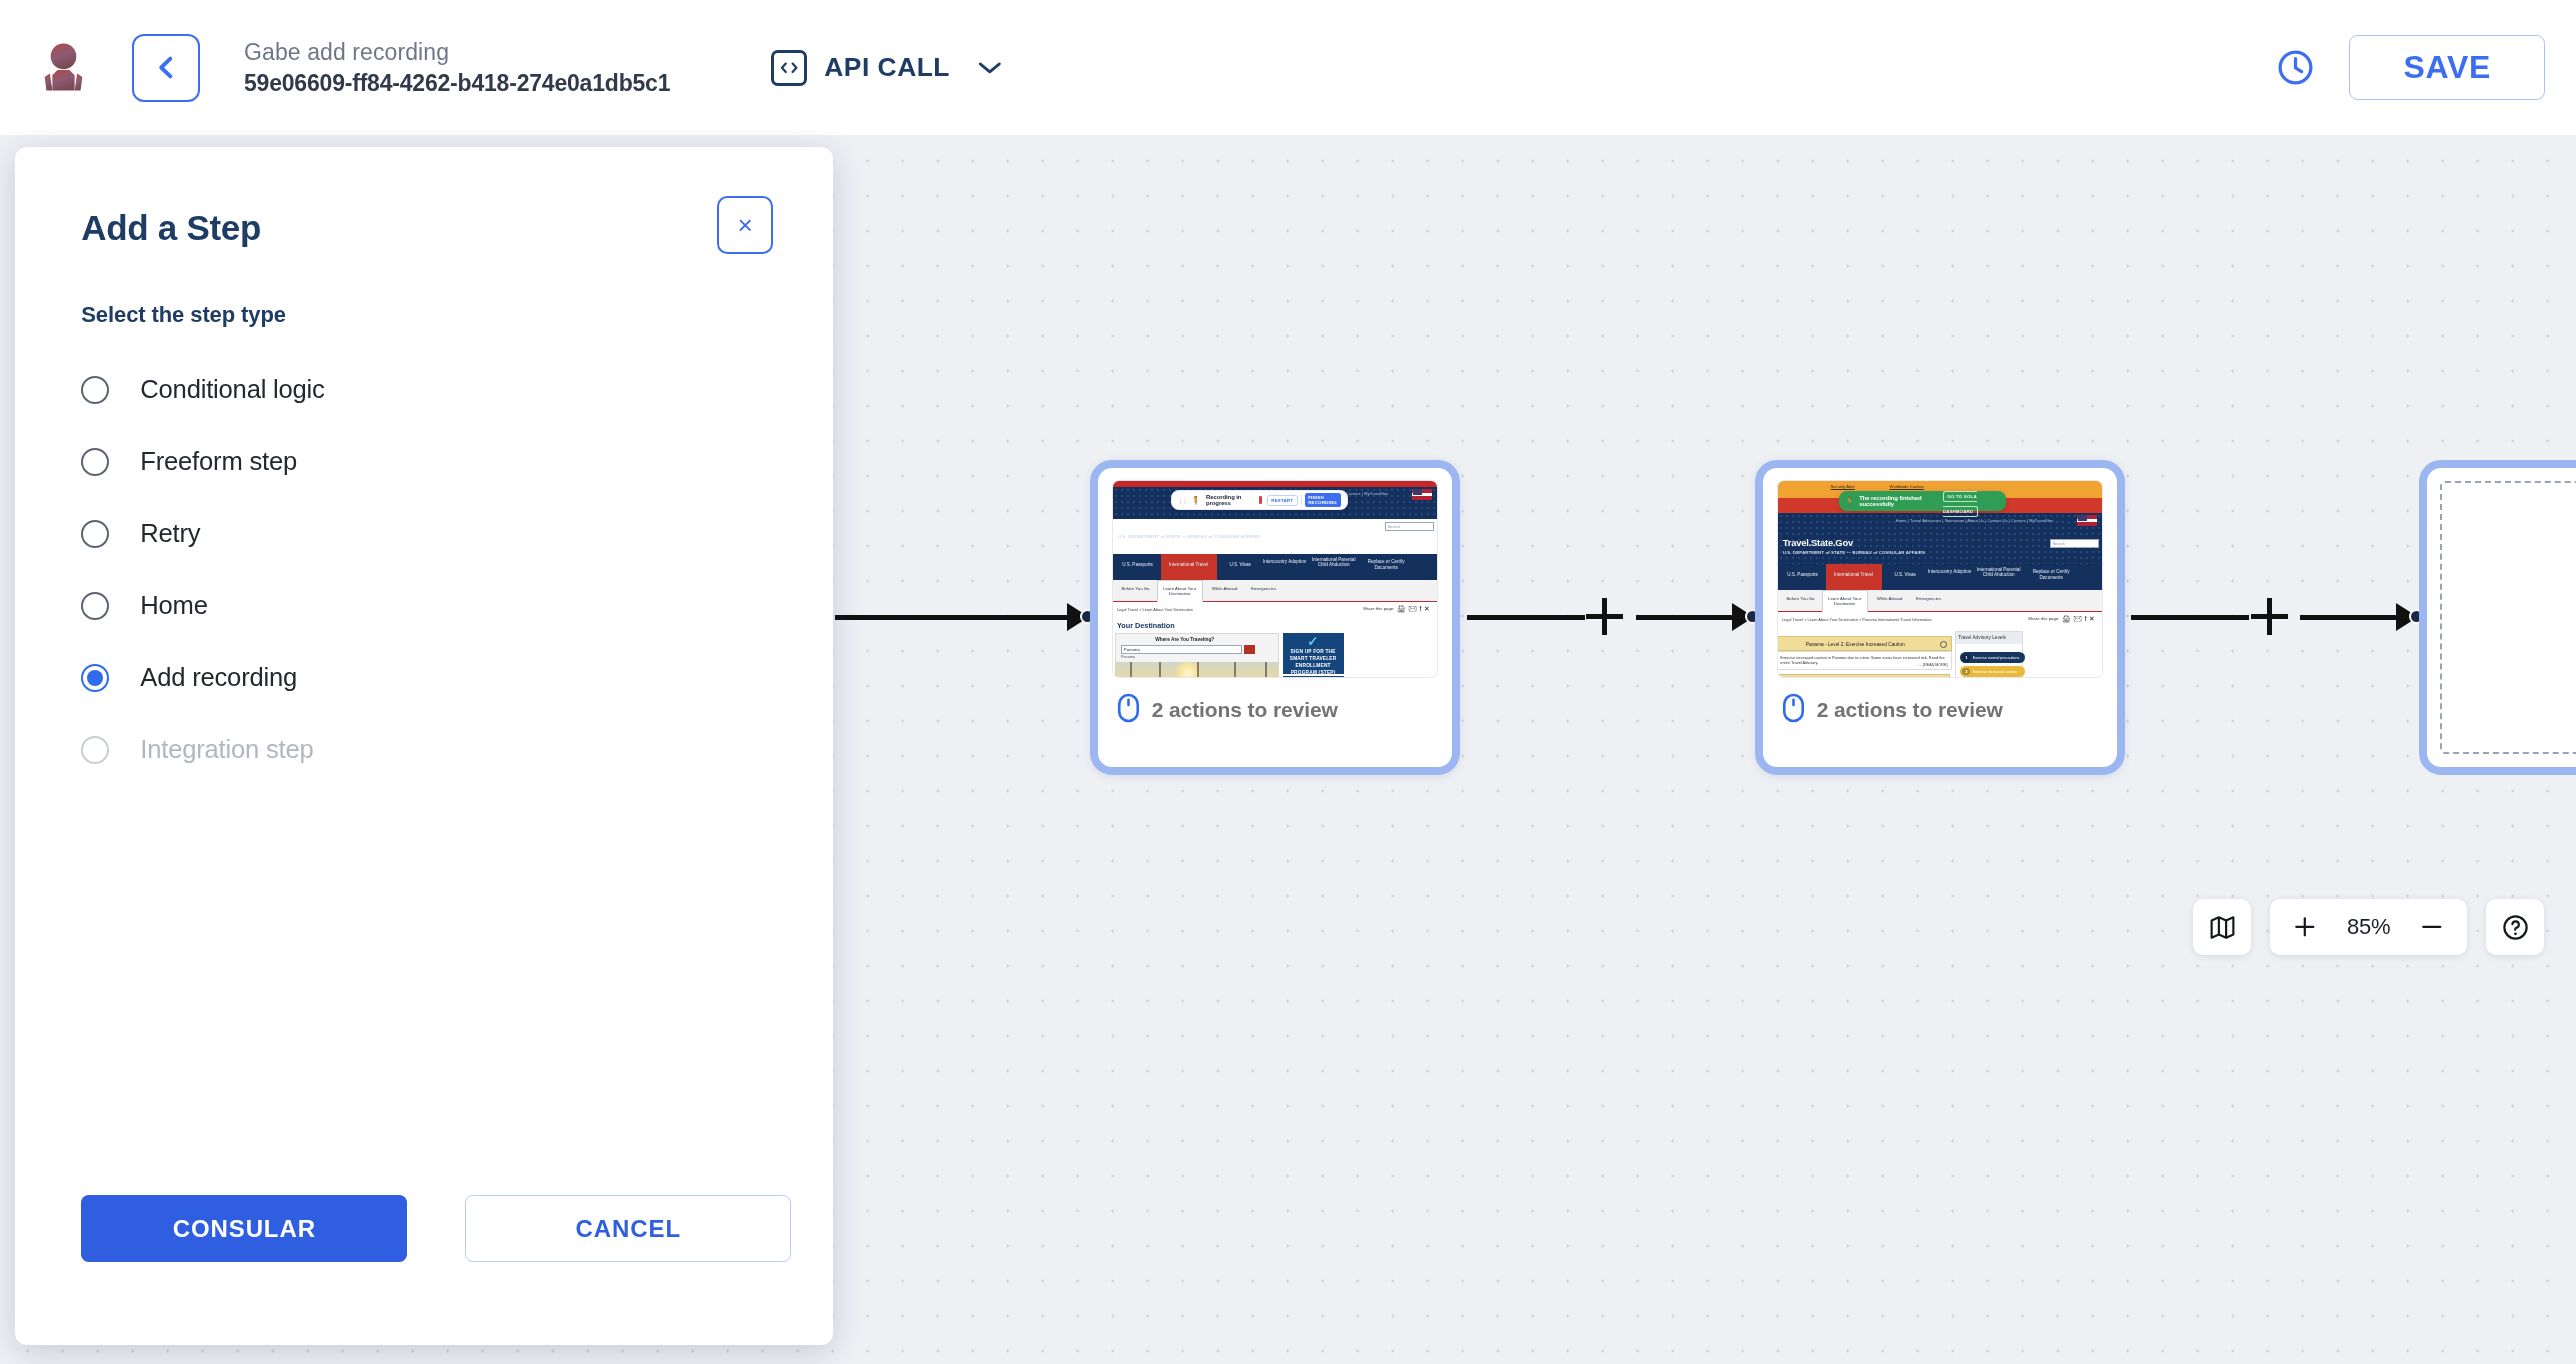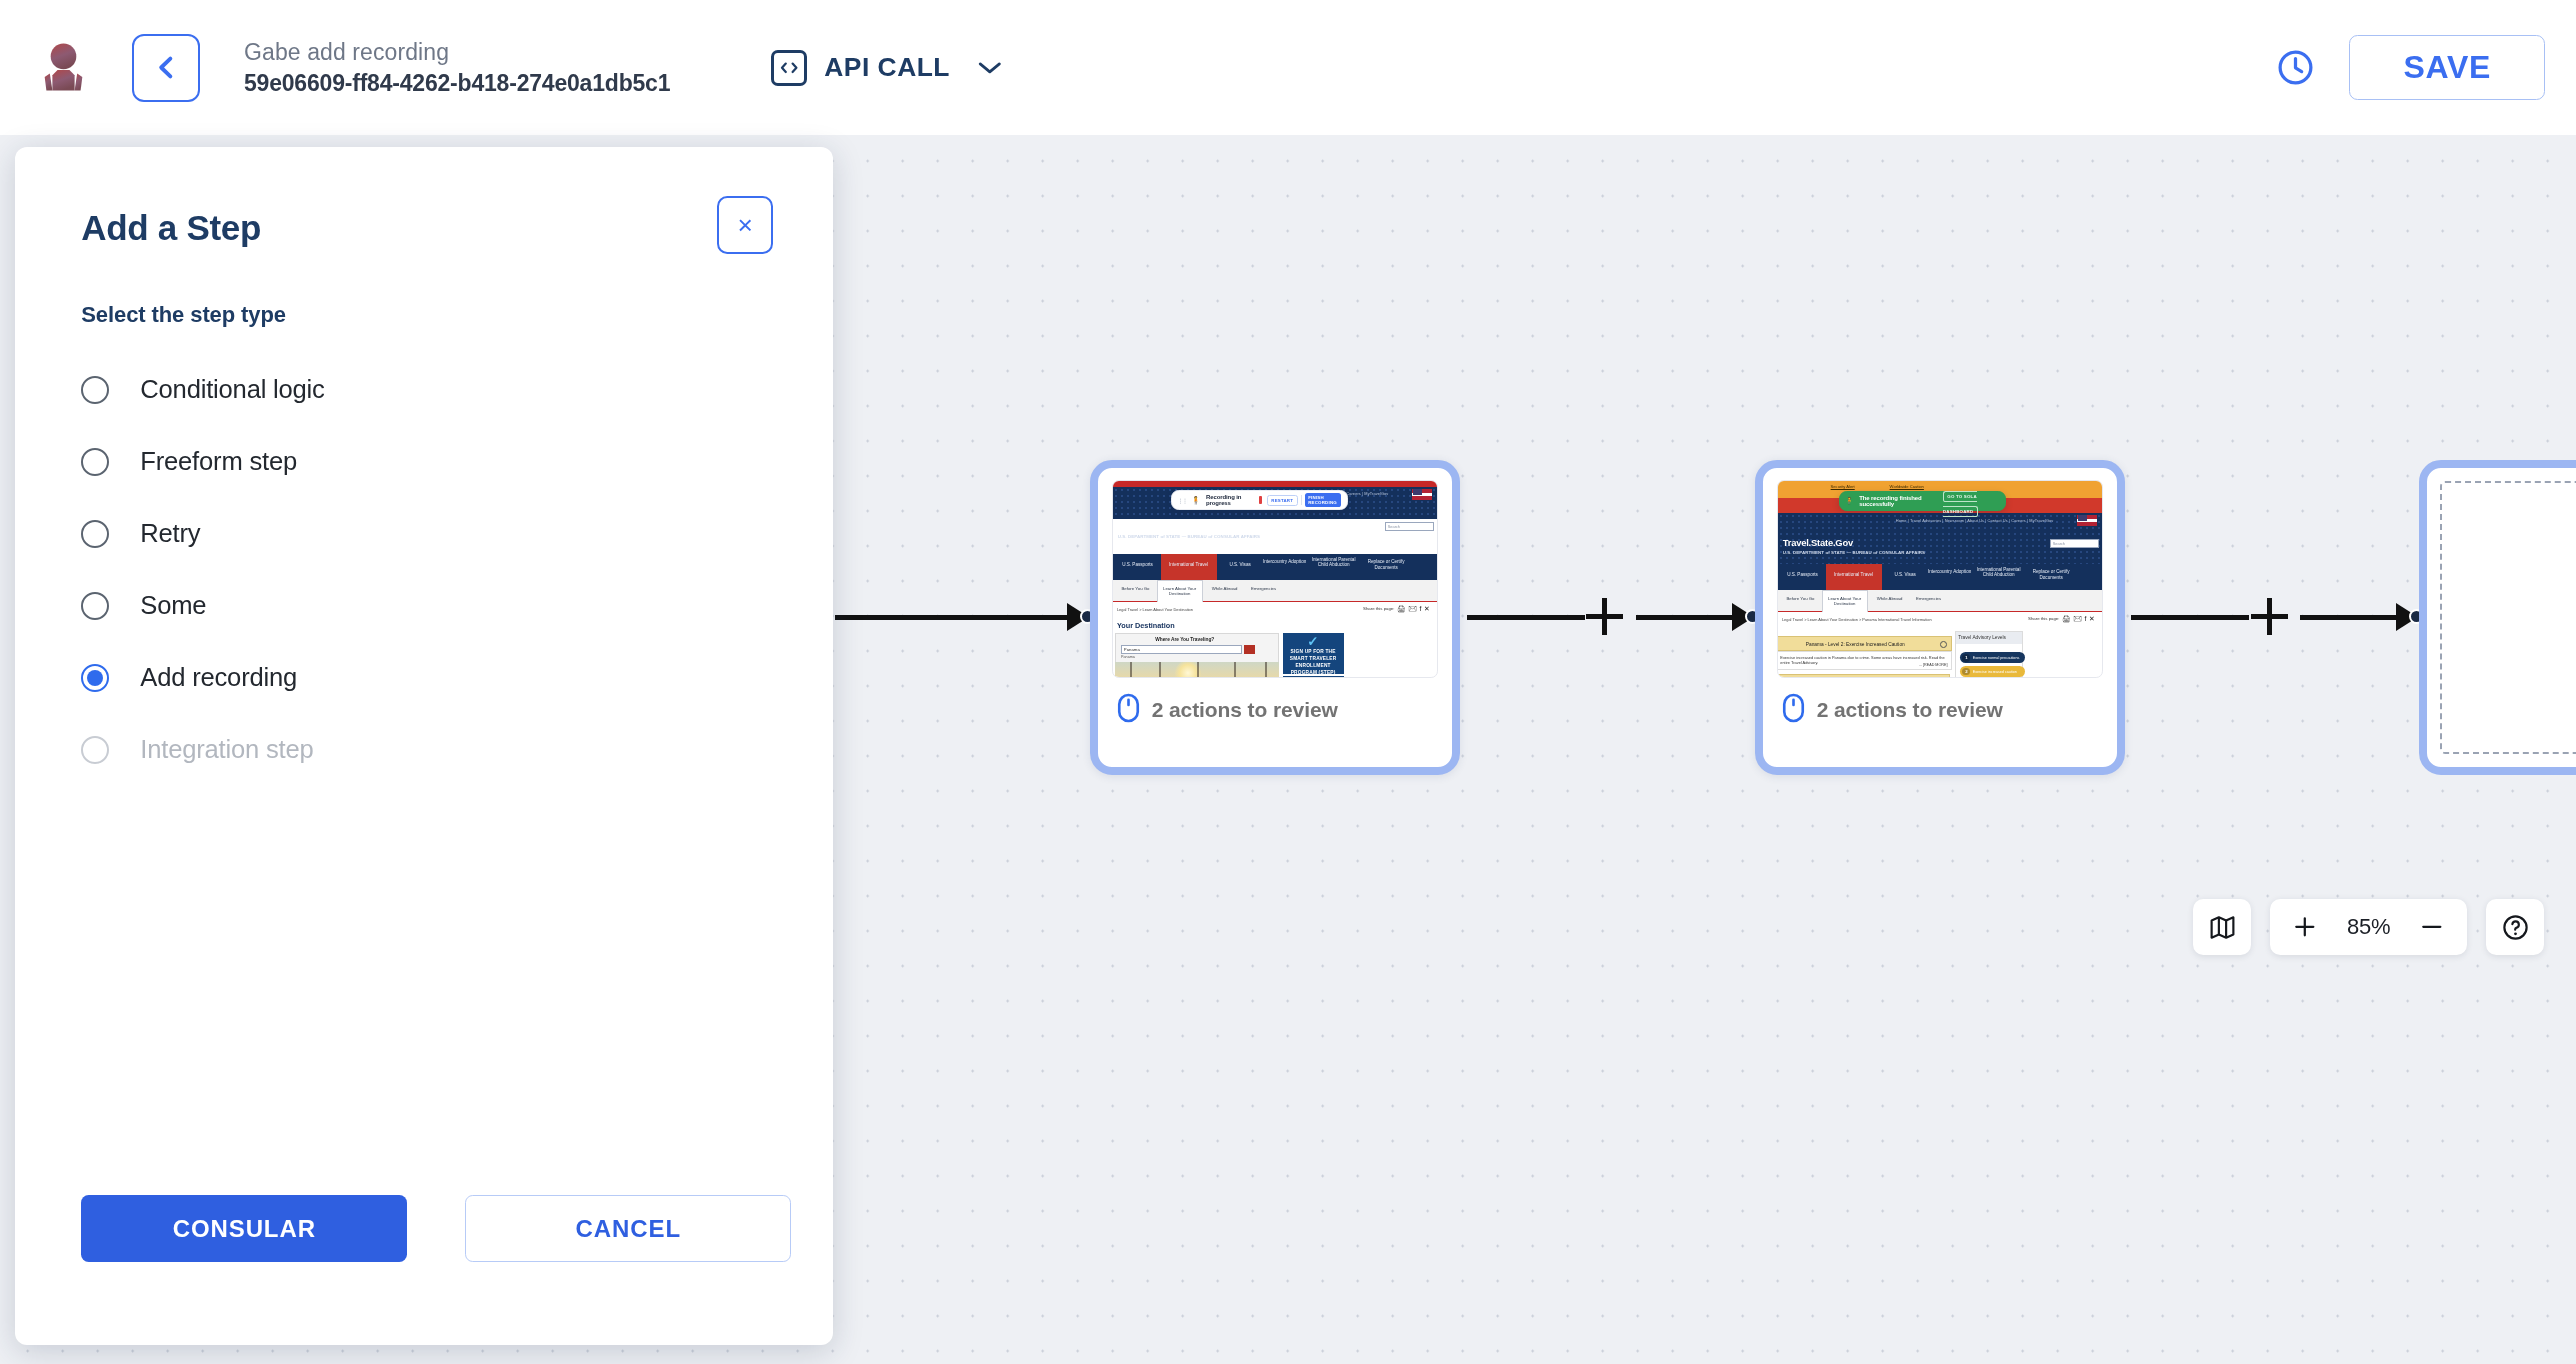--- a/index.html
+++ b/index.html
@@ -513,21 +513,21 @@
       <div class="opt">
         <span class="radio"></span>
         <span class="opt-label">Freeform step</span>
       </div>
       <div class="opt">
         <span class="radio"></span>
         <span class="opt-label">Retry</span>
       </div>
       <div class="opt">
         <span class="radio"></span>
-        <span class="opt-label">Some</span>
+        <span class="opt-label">Home</span>
       </div>
       <div class="opt">
         <span class="radio checked"></span>
         <span class="opt-label">Add recording</span>
       </div>
       <div class="opt disabled">
         <span class="radio disabled"></span>
         <span class="opt-label">Integration step</span>
       </div>
     </div>

